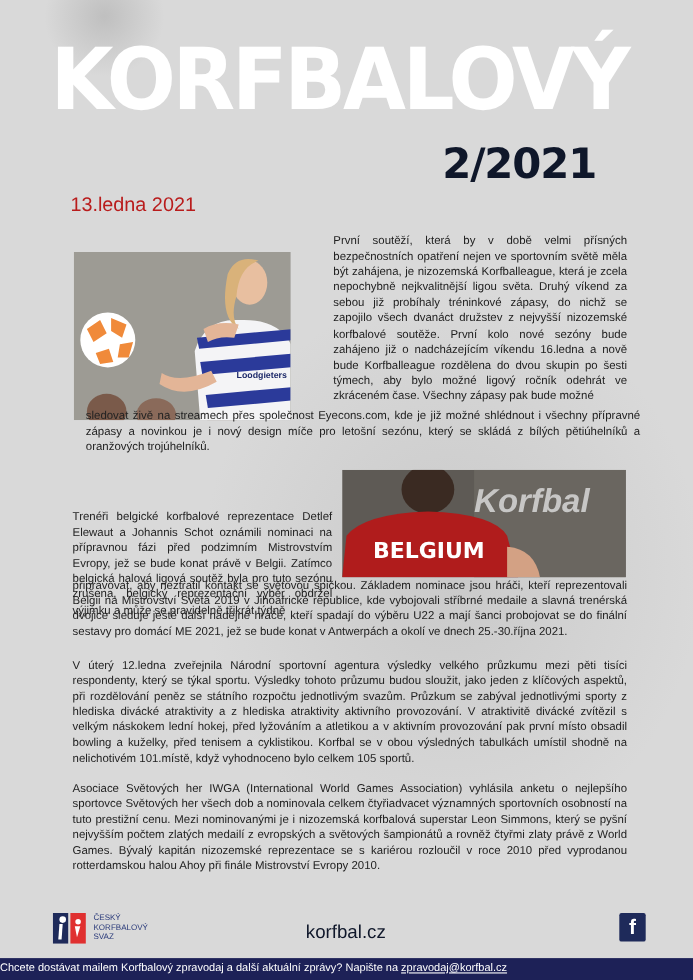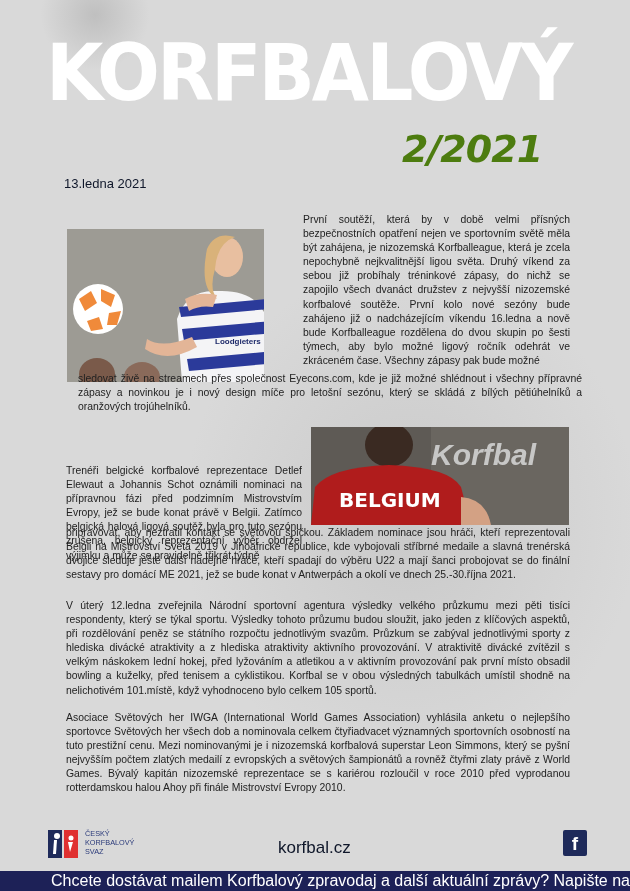--- a/index.html
+++ b/index.html
@@ -22,44 +22,44 @@
       transform: scaleY(1.05);
     }
     .title-2 {
       position: absolute; left: 46px; top: 112px;
       font-family: "DejaVu Sans", sans-serif;
       font-size: 50px; letter-spacing: -2px; color: #ffffff; line-height: 1;
     }
     .issue {
       position: absolute; left: 402px; top: 130px;
       font-family: "DejaVu Sans", sans-serif; font-weight: bold;
-      font-size: 38px; color: #4d7c0f; line-height: 1; letter-spacing: -1px; font-style: italic;
+      font-size: 38px; color: #0f172a; line-height: 1; letter-spacing: -1px;
     }
-    .date { position: absolute; left: 64px; top: 176px; font-size: 13px; color: #0f172a; }
+    .date { position: absolute; left: 64px; top: 176px; font-size: 18px; color: #b91c1c; }
     .para {
       position: absolute; font-size: 10.4px; line-height: 14.1px; text-align: justify;
       color: #222;
     }
     .photo { position: absolute; overflow: hidden; }
     .footer-logo { position: absolute; left: 48px; top: 828px; width: 100px; height: 34px; padding-left: 34px; }
     .logo-mark { position: absolute; left: 0; top: 0; width: 32px; height: 30px; }
     .logo-text {
       position: absolute; left: 37px; top: 1px; font-size: 7.3px; line-height: 9px;
       color: #2a3a7a; text-transform: uppercase;
     }
     .site-link { position: absolute; left: 278px; top: 838px; font-size: 17px; color: #0f172a; }
     .fb-icon {
       position: absolute; left: 563px; top: 830px; width: 24px; height: 26px;
       background: #1e2a5a; border-radius: 2px; color: #fff;
       font-weight: bold; font-size: 19px; text-align: center; line-height: 28px;
     }
     .bottom-bar {
       position: absolute; left: 0; top: 871px; width: 630px; height: 20px;
-      background: #1d2157; color: #ffffff; font-size: 16px; line-height: 20px;
-      text-align: right;
+      background: #1d2157; color: #ffffff; font-size: 10px; line-height: 20px;
+      text-align: left;
     }
     .bottom-bar a { color: #ffffff; text-decoration: underline; }
   </style>
 </head>
 <body>
 
 <div class="bg-swoosh" style="left:40px;top:-40px;width:110px;height:110px;"></div>
 <div class="bg-swoosh" style="left:180px;top:260px;width:460px;height:520px;opacity:0.6;"></div>
 
 <div class="masthead">

